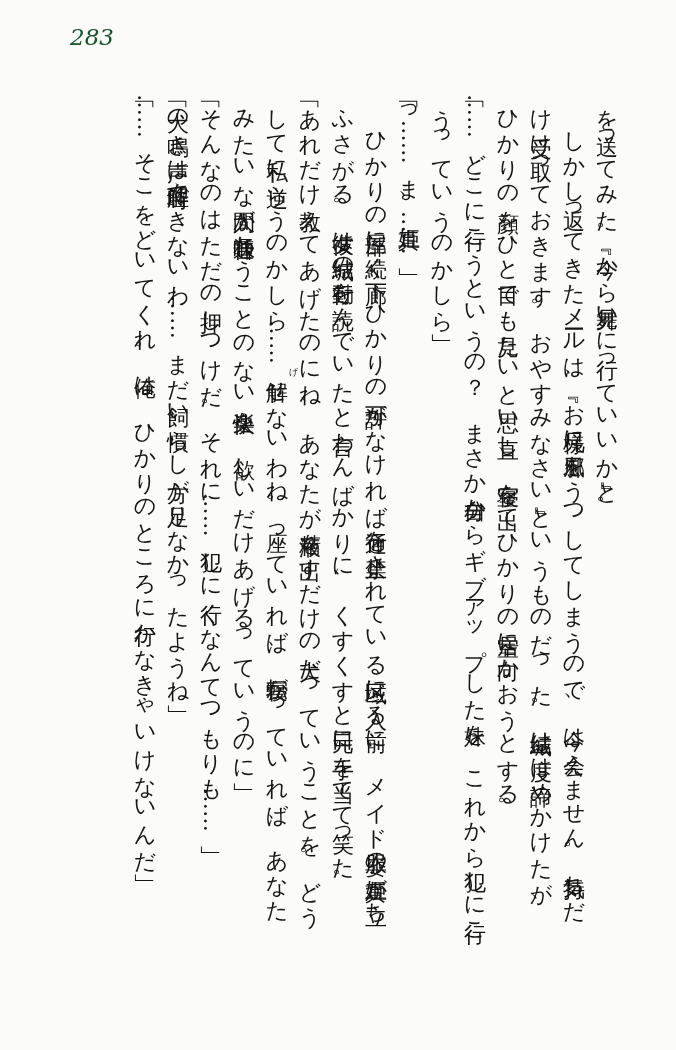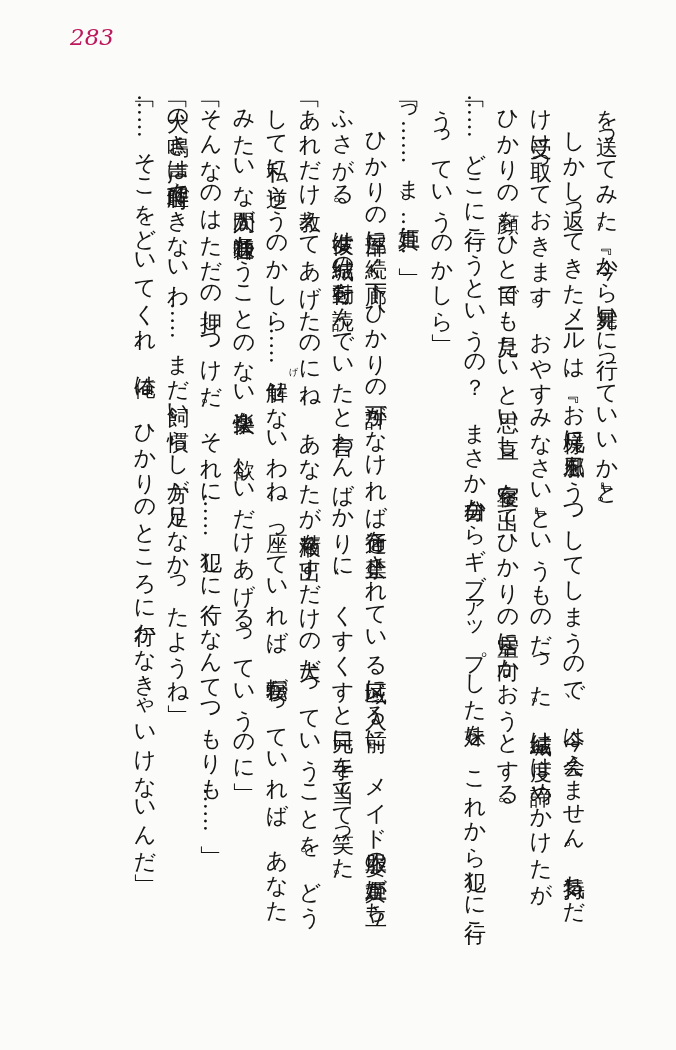--- a/index.html
+++ b/index.html
@@ -16,21 +16,21 @@
     height: 1050px;
     background: #fbfbf9;
     font-family: "DejaVu Serif", serif;
   }
   .page-number {
     position: absolute;
     top: 24px;
     left: 70px;
     font-size: 23px;
     font-style: italic;
-    color: #be185d;
+    color: #14532d;
     font-family: "DejaVu Serif", serif;
   }
   .text-block {
     position: absolute;
     top: 94px;
     right: 52px;
     height: 838px;
     writing-mode: vertical-rl;
     text-orientation: mixed;
     font-size: 22px;

